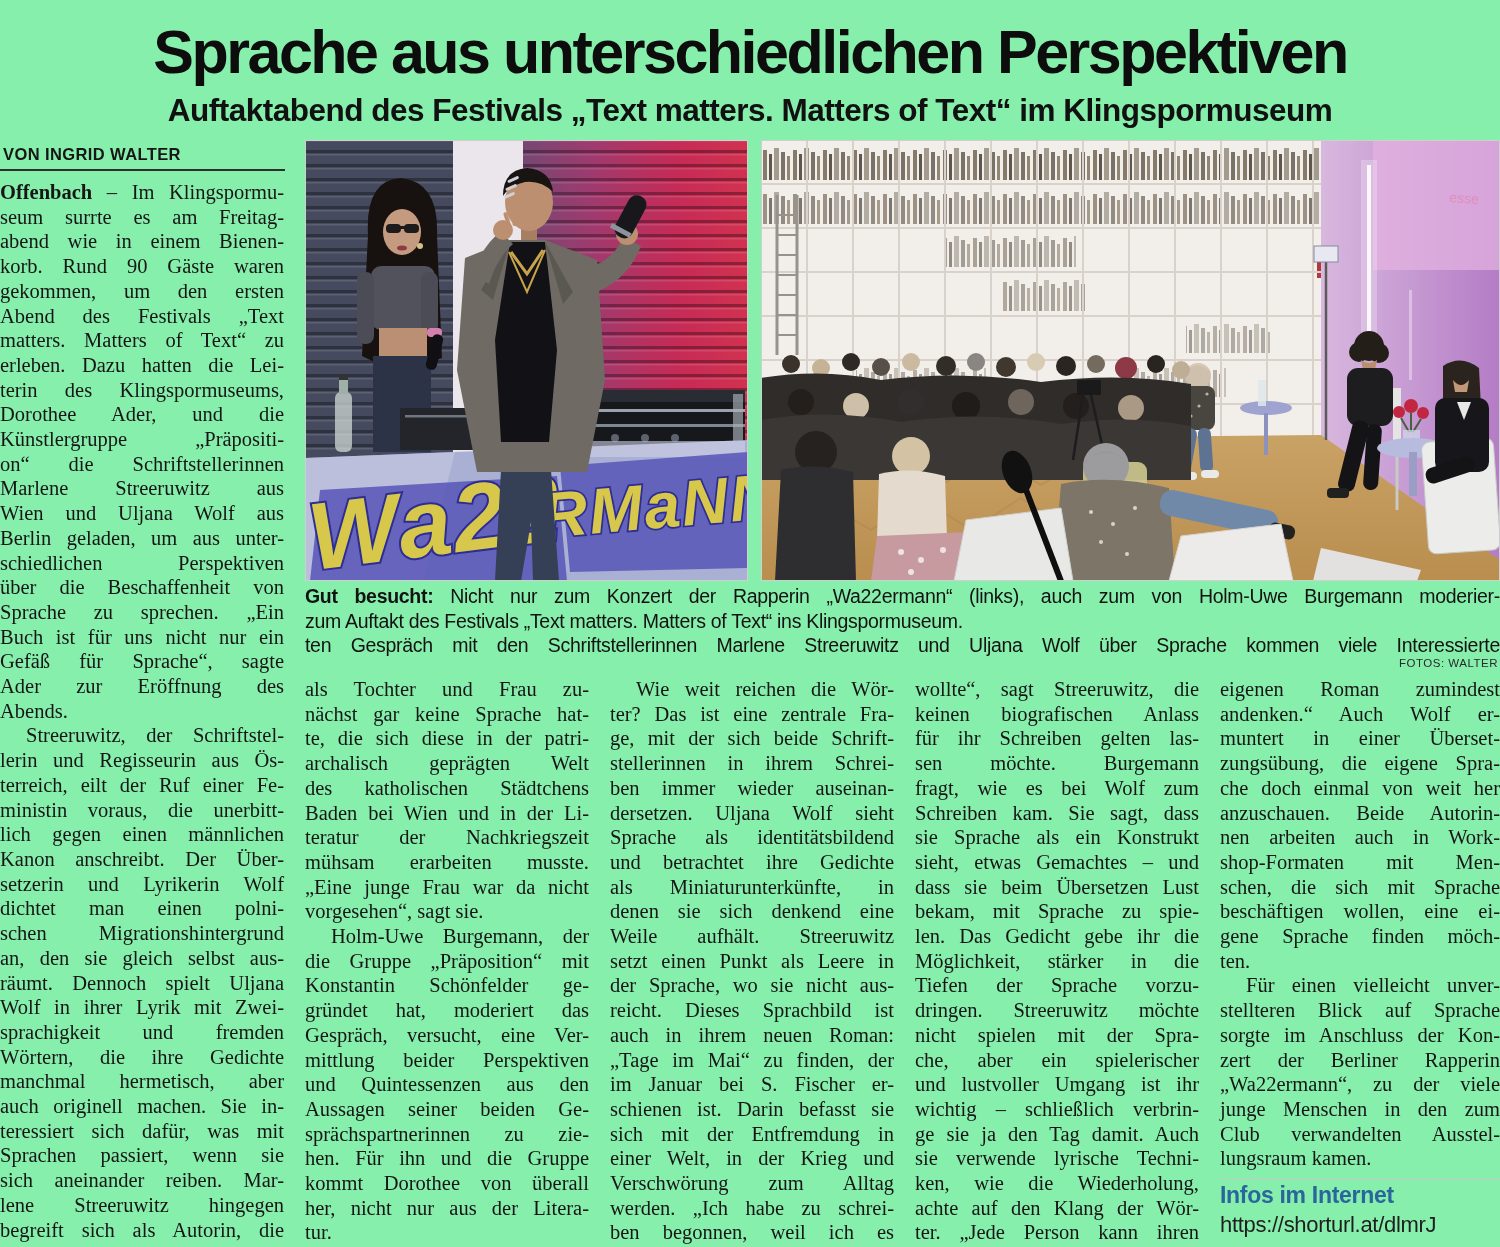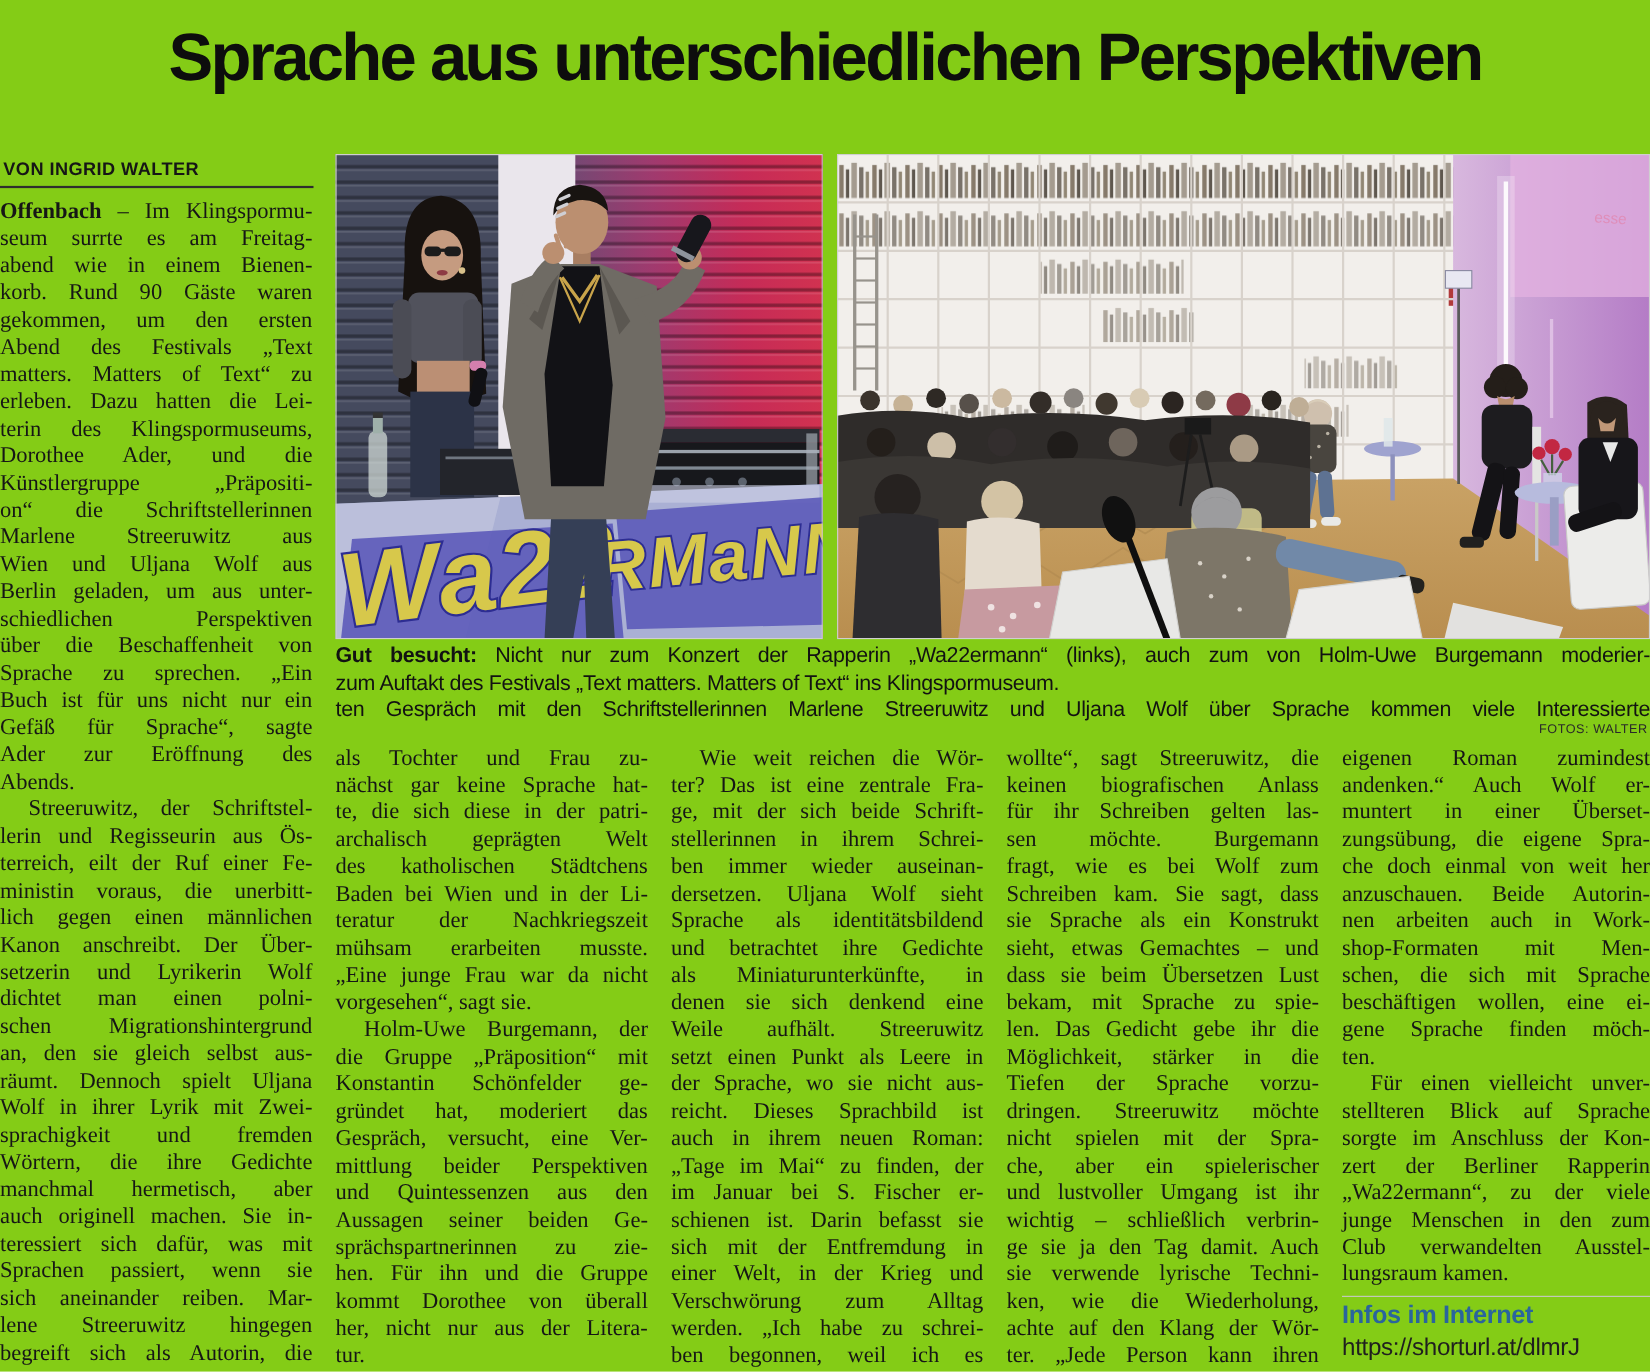--- a/index.html
+++ b/index.html
@@ -1,16 +1,16 @@
 <!DOCTYPE html>
 <html lang="de"><head>
 <meta charset="utf-8">
 <style>
   html,body{margin:0;padding:0;background:#ffffff;}
-  .page{position:relative;width:1500px;height:1247px;background:#84cc16;overflow:hidden;
+  .page{position:relative;width:1500px;height:1247px;background:#86efac;overflow:hidden;
         color:#1b1b1b;-webkit-font-smoothing:antialiased;}
   .abs{position:absolute;}
   .headline{left:0;right:0;top:20px;text-align:center;
     font:bold 61px/64px "Liberation Sans",sans-serif;letter-spacing:-2.5px;color:#0d0d0d;}
   .subheadline{left:0;right:0;top:92px;text-align:center;
     font:bold 31.5px/36px "Liberation Sans",sans-serif;letter-spacing:-0.5px;color:#111;}
   .byline{left:3px;top:144px;font:bold 16.5px/20px "Liberation Sans",sans-serif;
     letter-spacing:0.4px;color:#161616;}
   .byline-rule{left:0;top:169px;width:285px;height:2px;background:#2e2e2e;}
   .bodycol{font:20.5px/24.7px "Liberation Serif",serif;color:#161616;width:284px;}
@@ -34,20 +34,21 @@
   .infobox-title{font:bold 23px/27px "Liberation Sans",sans-serif;color:#2a659c;letter-spacing:-0.3px;}
   .infobox-url{font:22px/27px "Liberation Sans",sans-serif;color:#1f1f1f;margin-top:2px;letter-spacing:-0.3px;}
   svg{display:block;}
 </style>
 </head>
 <body>
 
 <div class="page">
 
   <div class="abs headline">Sprache aus unterschiedlichen Perspektiven</div>
+  <div class="abs subheadline">Auftaktabend des Festivals „Text matters. Matters of Text“ im Klingspormuseum</div>
 
   <div class="abs byline">VON INGRID WALTER</div>
   <div class="abs byline-rule"></div>
 
   <div class="abs bodycol col1">
       <div class="para">
         <div class="line"><b>Offenbach </b>– Im Klingspormu-</div>
         <div class="line">seum surrte es am Freitag-</div>
         <div class="line">abend wie in einem Bienen-</div>
         <div class="line">korb. Rund 90 Gäste waren</div>

